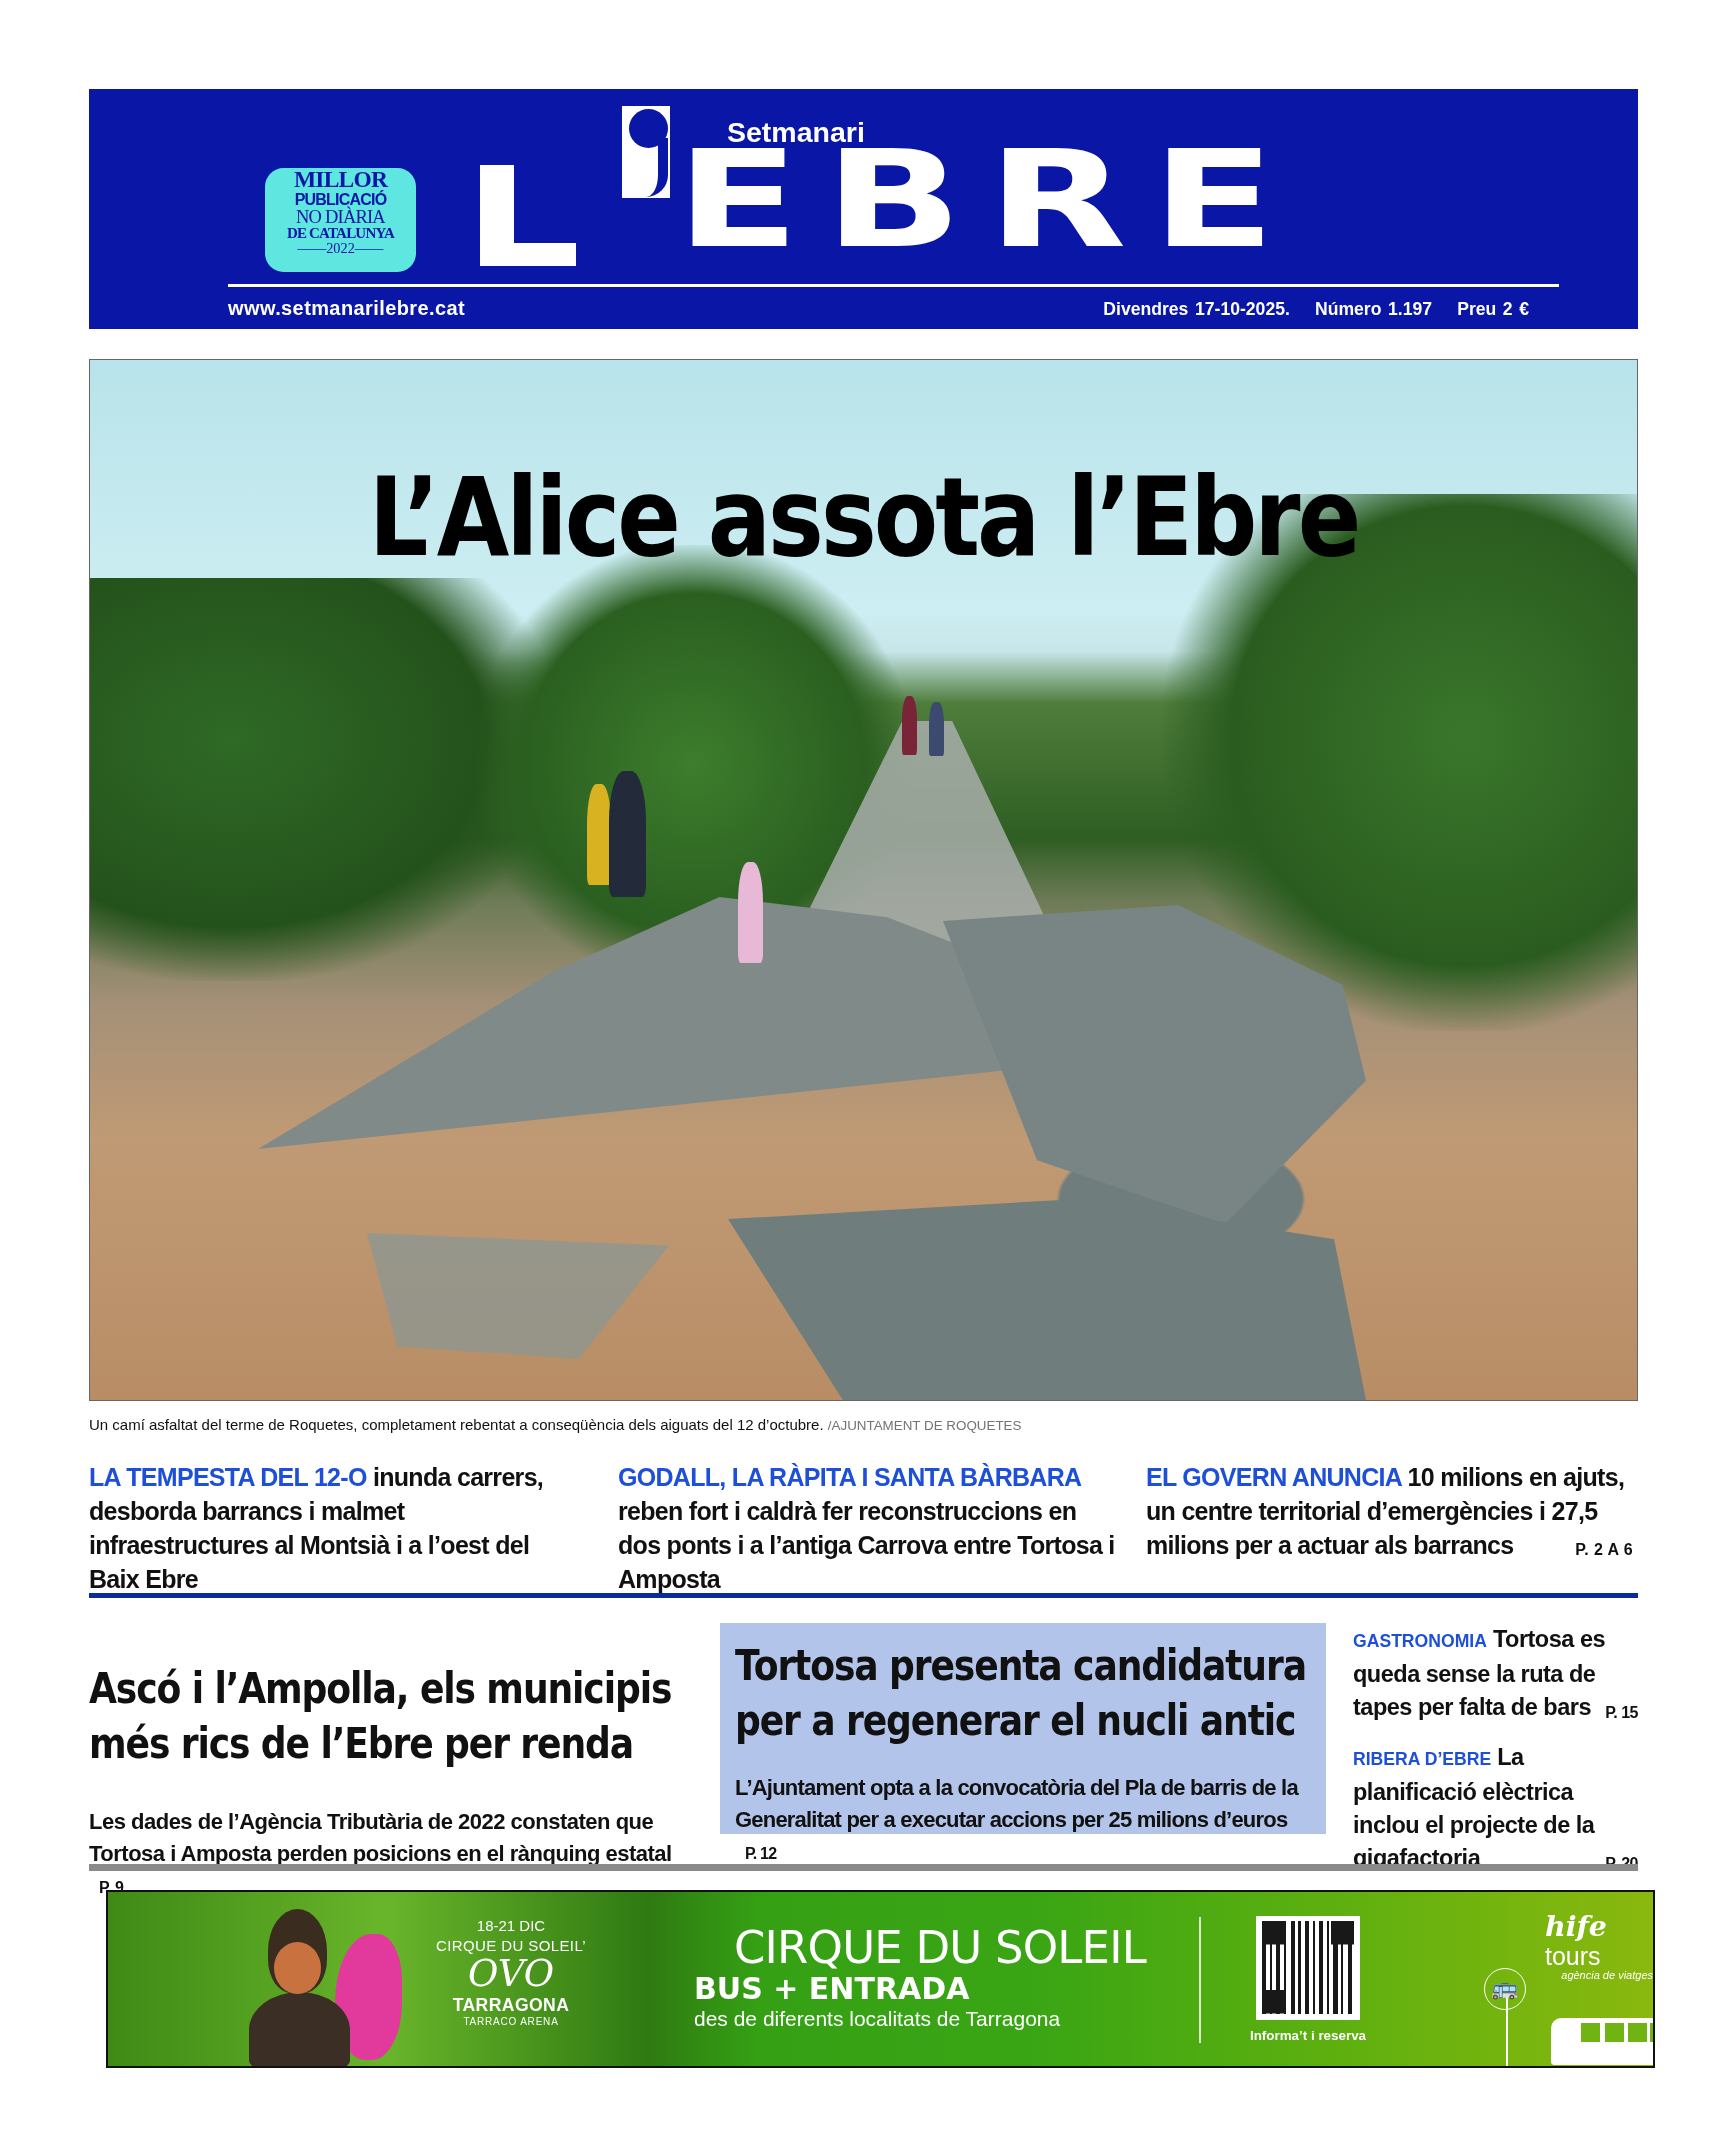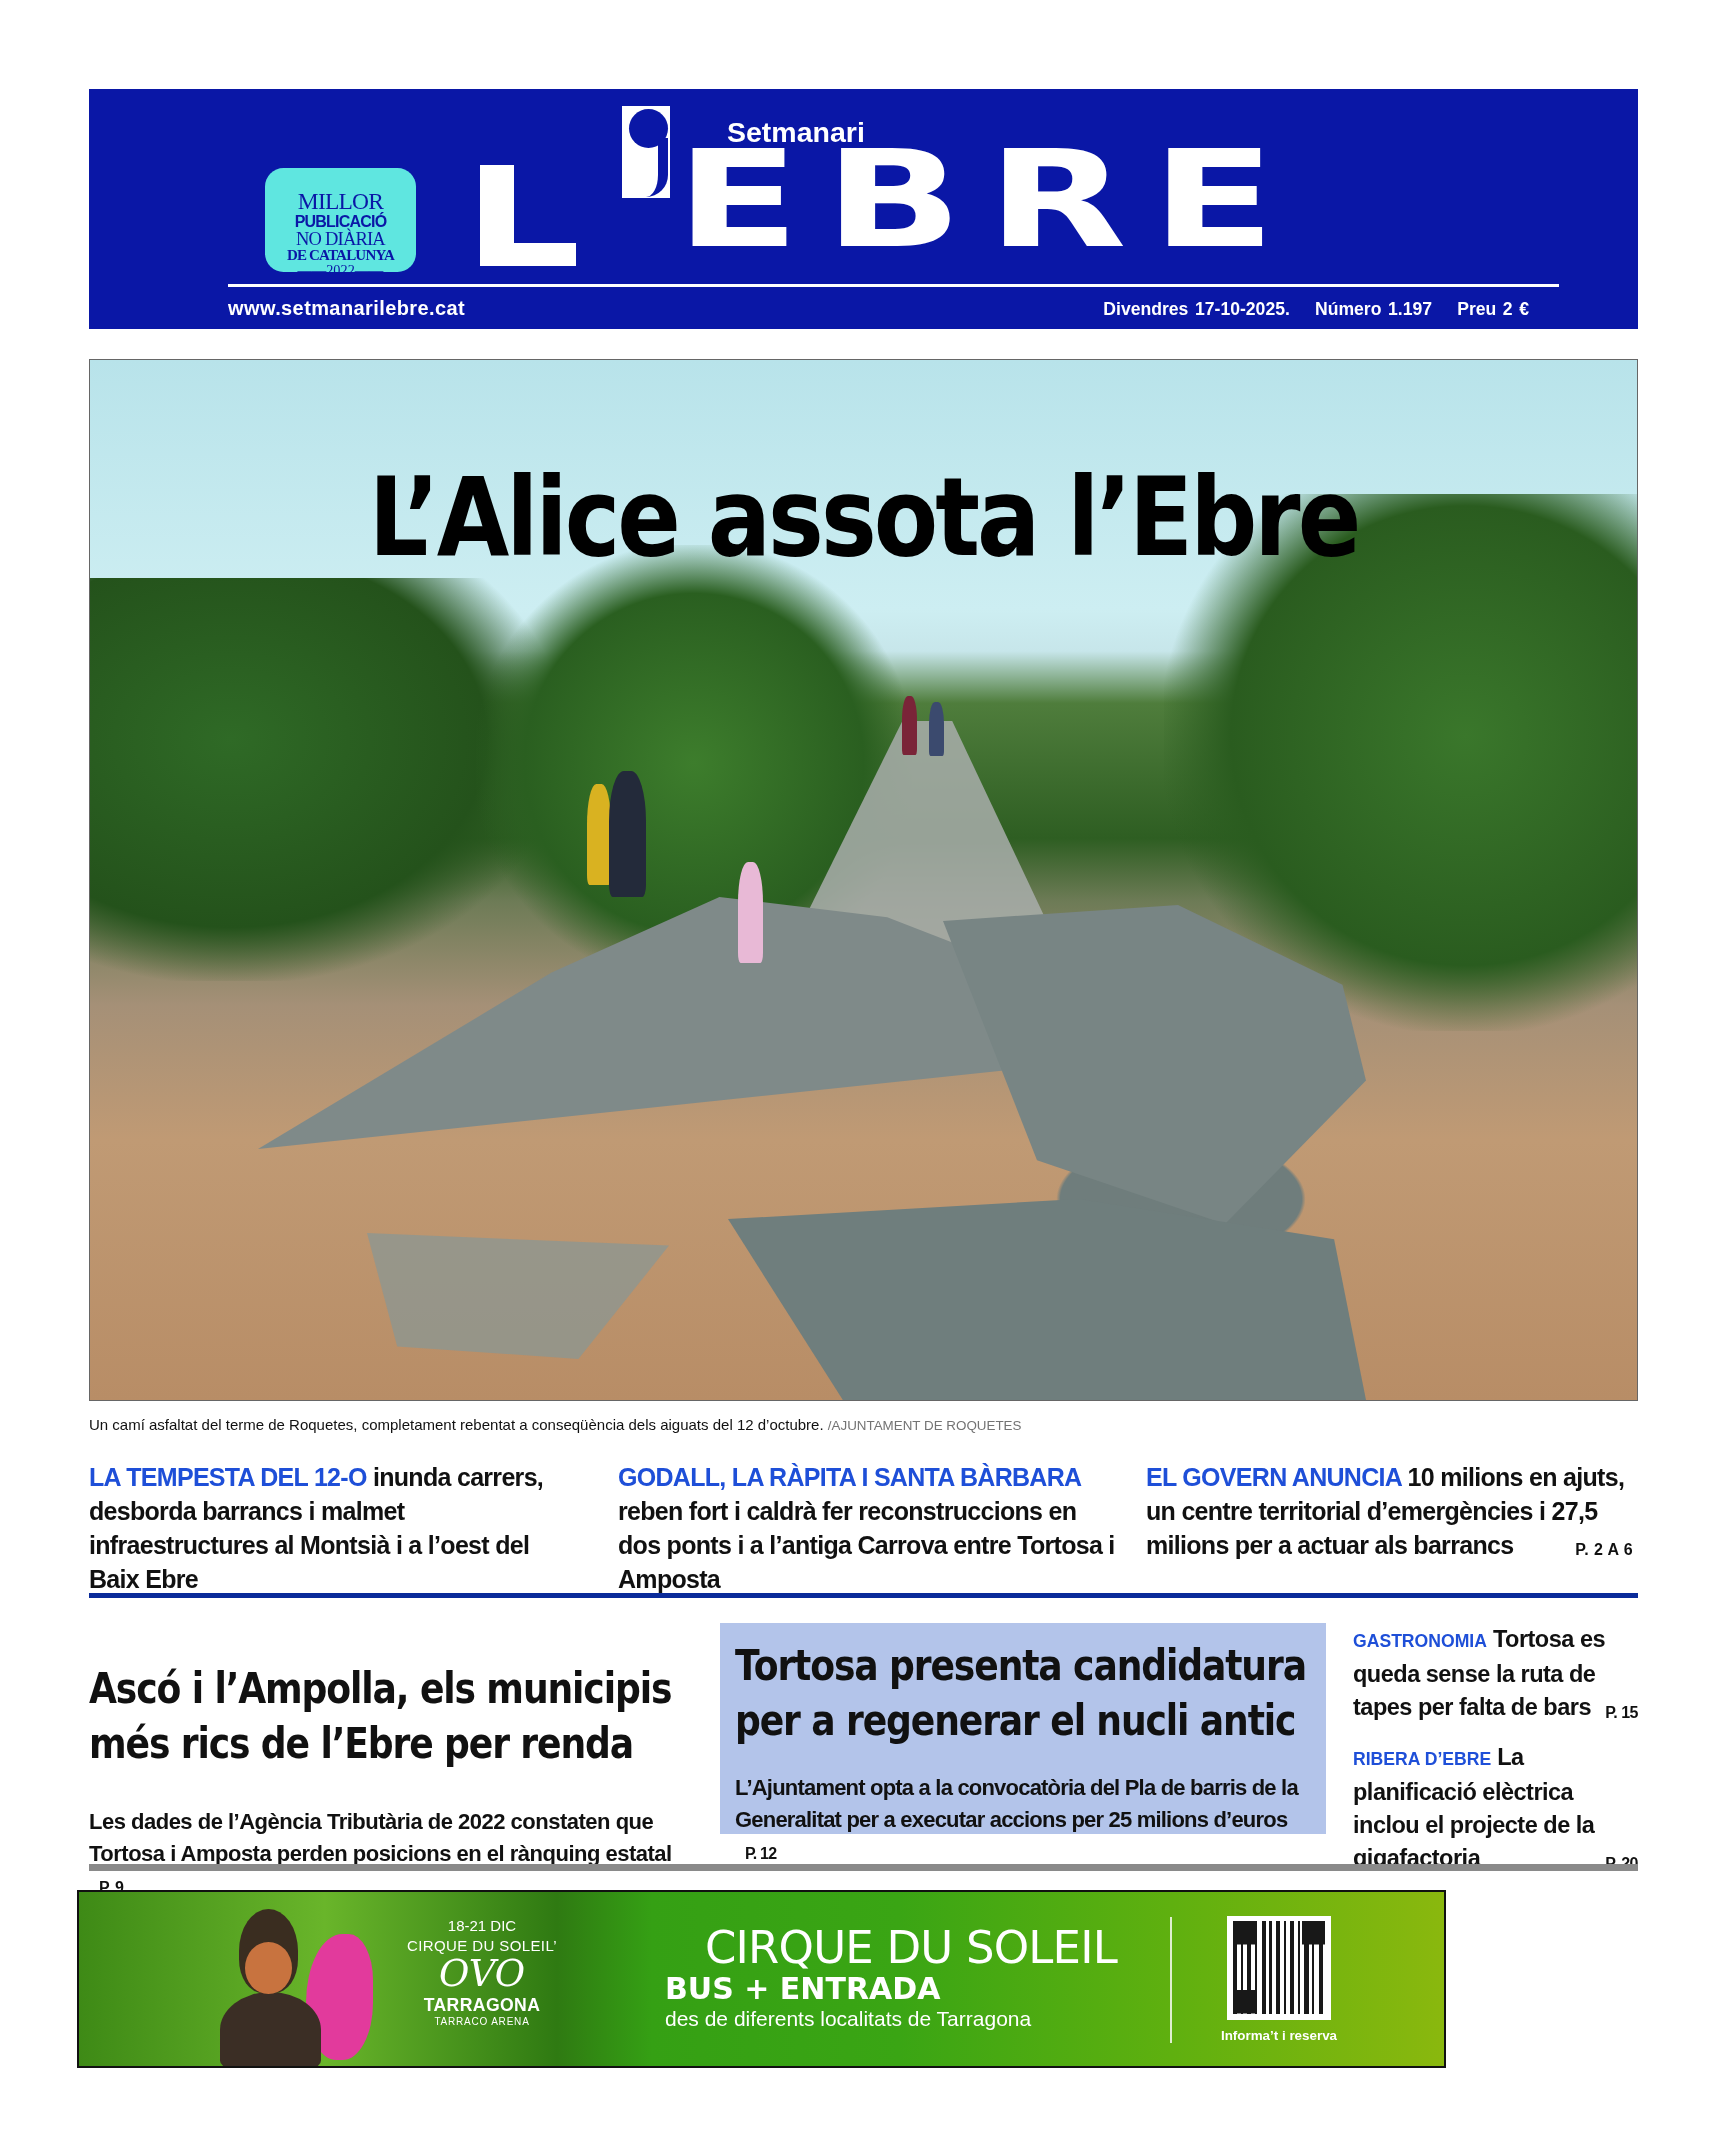--- a/index.html
+++ b/index.html
@@ -1,21 +1,21 @@
 <!DOCTYPE html>
 <html style="font-size:13.4px"><head>
 <meta charset="utf-8">
 <style>
   html, body { margin: 0; padding: 0; background: #ffffff; }
   body { width: 1723px; height: 2148px; position: relative; overflow: hidden; font-family: "Liberation Sans", sans-serif; color: #111; }
 
   
   .masthead { position: absolute; left: 89px; top: 89px; width: 1549px; height: 240px; background: #0a17a6; }
   .award { position: absolute; left: 176px; top: 79px; width: 151px; height: 104px; background: #5fe6e0; border-radius: 18.5px; text-align: center; color: #0a17a6; font-family: "Liberation Serif", serif; line-height: 1; }
-  .award .a1 { font-size: 23.5px; font-weight: normal; margin-top: 22px; letter-spacing: -0.8px; }
+  .award .a1 { font-size: 23.5px; font-weight: bold; margin-top: 0; letter-spacing: -0.8px; }
   .award .a2 { font-family: "Liberation Sans", sans-serif; font-size: 16px; font-weight: bold; letter-spacing: -0.8px; }
   .award .a3 { font-size: 18.5px; letter-spacing: -0.8px; }
   .award .a4 { font-family: Liberation Serif, serif; font-size: 15px; font-weight: bold; letter-spacing: -0.8px; }
   .award .a5 { font-size: 14.3px; }
   .logo-L { position: absolute; left: 391px; top: 76px; width: 96px; height: 101px; }
   .logo-L .lv { position: absolute; left: 0; top: 0; width: 34px; height: 101px; background: #fff; }
   .logo-L .lh { position: absolute; left: 0; top: 78px; width: 96px; height: 22.7px; background: #fff; }
   .logo-apos { position: absolute; left: 533px; top: 17px; width: 48px; height: 92px; background: #fff; overflow: hidden; }
   .logo-apos .comma { position: absolute; left: 6.7px; top: 3.4px; width: 39px; height: 39px; border-radius: 50%; background: #0a17a6; }
   .logo-apos .tail { position: absolute; left: 23.5px; top: 32px; width: 22px; height: 59px; border-right: 10px solid #0a17a6; border-radius: 0 0 34px 0; box-sizing: border-box; }
@@ -64,21 +64,21 @@
   .story-b .hl { font-size: 42px; line-height: 55px; font-weight: bold; letter-spacing: -1.3px; font-family: "DejaVu Sans", sans-serif; transform: scaleX(0.86); transform-origin: left top; width: 688px; }
   .story-b .sub { margin-top: 23.5px; font-size: 22px; line-height: 32px; font-weight: bold; letter-spacing: -0.8px; }
   .briefs { position: absolute; left: 1353px; top: 1623px; width: 285px; }
   .brief { font-size: 23.5px; line-height: 33px; font-weight: bold; letter-spacing: -0.5px; }
   .brief .kicker { color: #1e4fd8; font-size: 17.6px; letter-spacing: 0; }
   .brief .pg { font-size: 16px; float: right; margin-top: 5px; }
   .brief + .brief { margin-top: 17px; }
   .grey-rule { position: absolute; left: 89px; top: 1864px; width: 1549px; height: 6.7px; background: #8a8a8a; }
 
   
-  .ad { position: absolute; left: 77px; top: 1890px; width: 1369px; height: 178px; border: 2.5px solid #111; box-sizing: border-box; overflow: hidden;
+  .ad { position: absolute; left: 106px; top: 1890px; width: 1549px; height: 178px; border: 2.5px solid #111; box-sizing: border-box; overflow: hidden;
     background: linear-gradient(90deg, #3e8a16 0%, #69b52a 18%, #2f7a12 35%, #35a014 42%, #3aa514 60%, #5fb00f 80%, #8ab80e 100%); }
   .ad .char { position: absolute; left: 101px; top: 8.4px; width: 201px; height: 168px; }
   .ad .char .head { position: absolute; left: 59px; top: 8.4px; width: 59px; height: 84px; background: #3a2d20; border-radius: 50% 50% 40% 40%; }
   .ad .char .face { position: absolute; left: 65px; top: 42px; width: 47px; height: 52px; background: #c8733f; border-radius: 50%; }
   .ad .char .body { position: absolute; left: 40px; top: 92px; width: 101px; height: 76px; background: #3b2e25; border-radius: 50% 50% 10% 10%; }
   .ad .char .wing { position: absolute; left: 126px; top: 34px; width: 67px; height: 126px; background: #e23a9c; border-radius: 60% 40% 50% 50%; }
   .ad-event { position: absolute; left: 294px; top: 25px; width: 218px; text-align: center; color: #fff; }
   .ad-event .date { font-size: 15px; }
   .ad-event .brand { font-size: 15px; margin-top: 3.4px; letter-spacing: 0.4px; }
   .ad-event .ovo { font-family: "DejaVu Serif", serif; font-size: 37px; font-style: italic; line-height: 1.1; }

